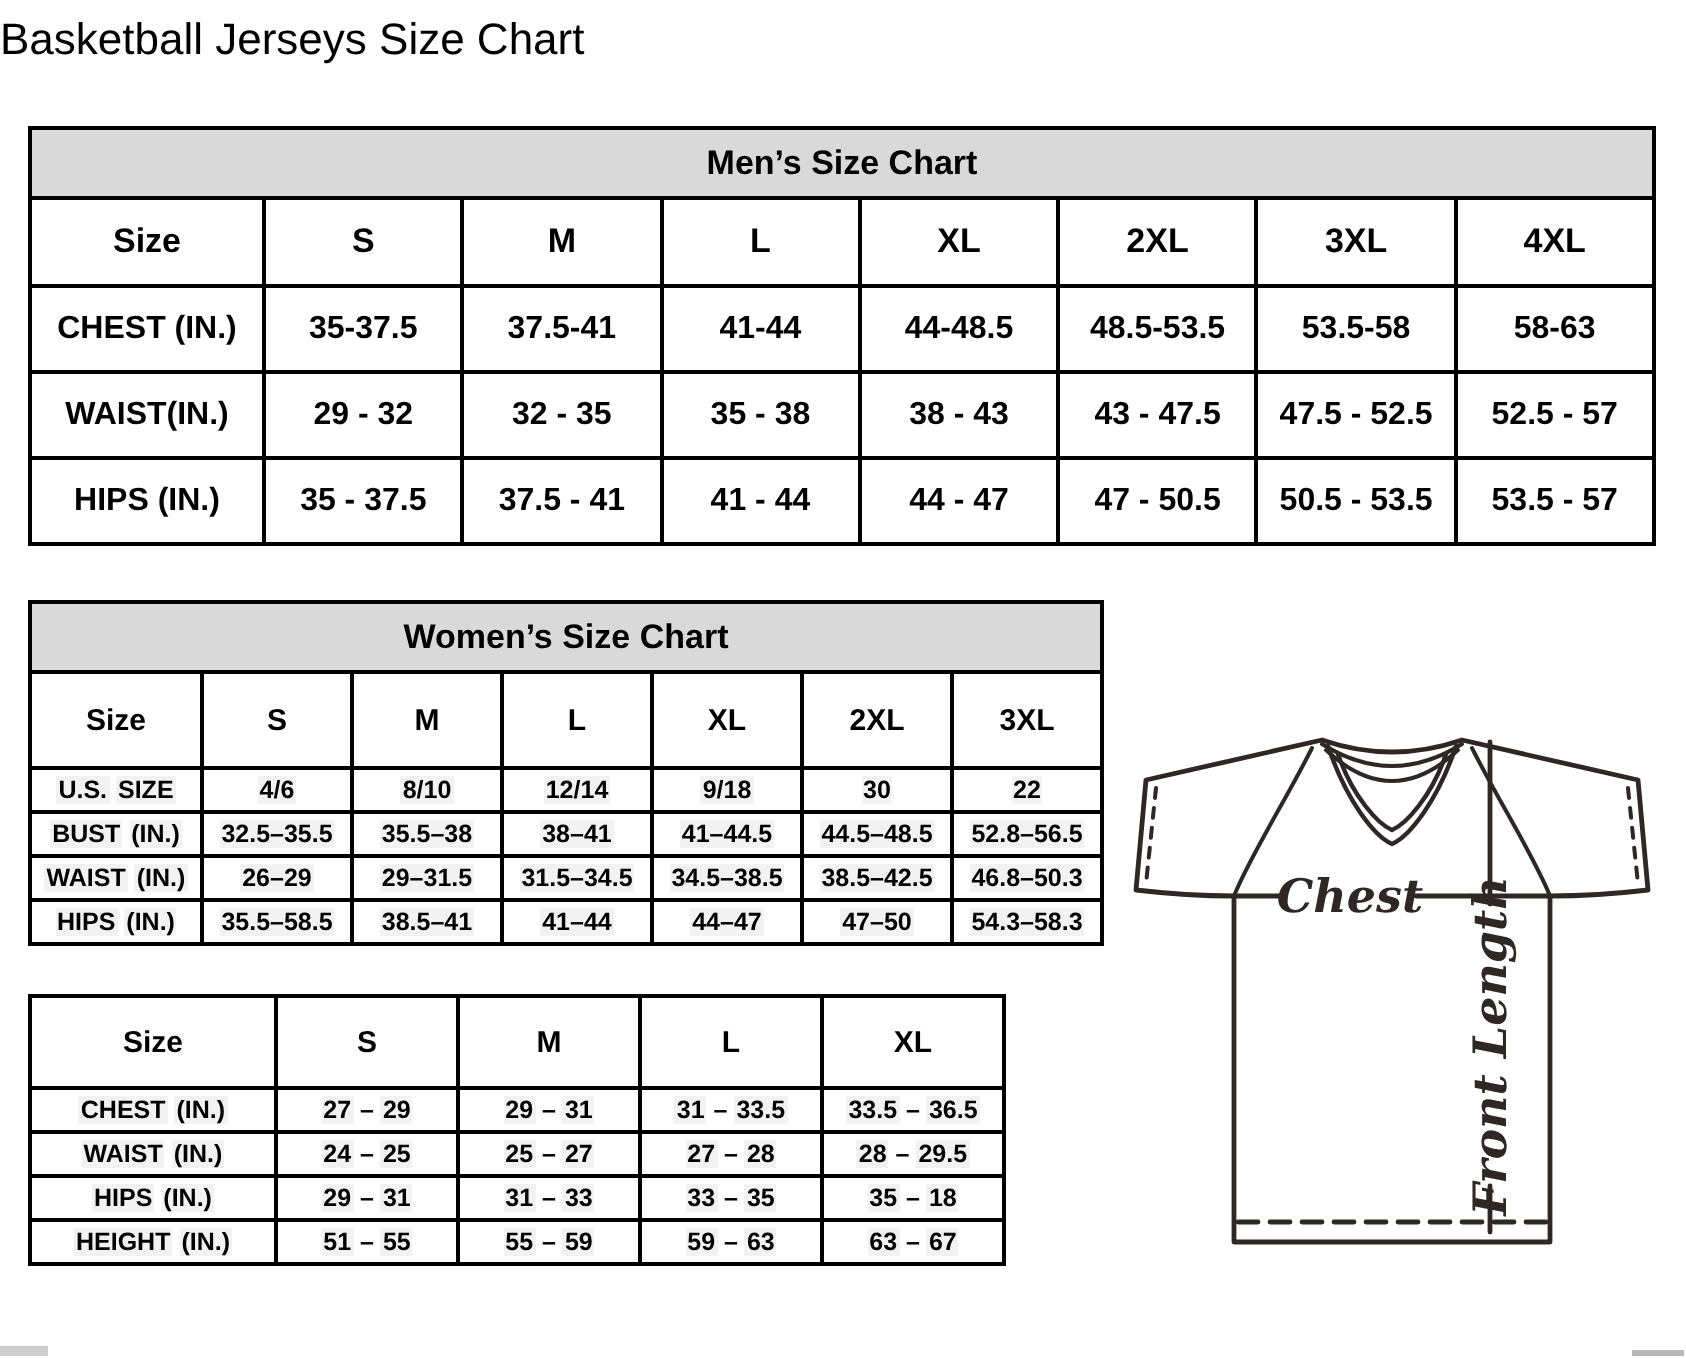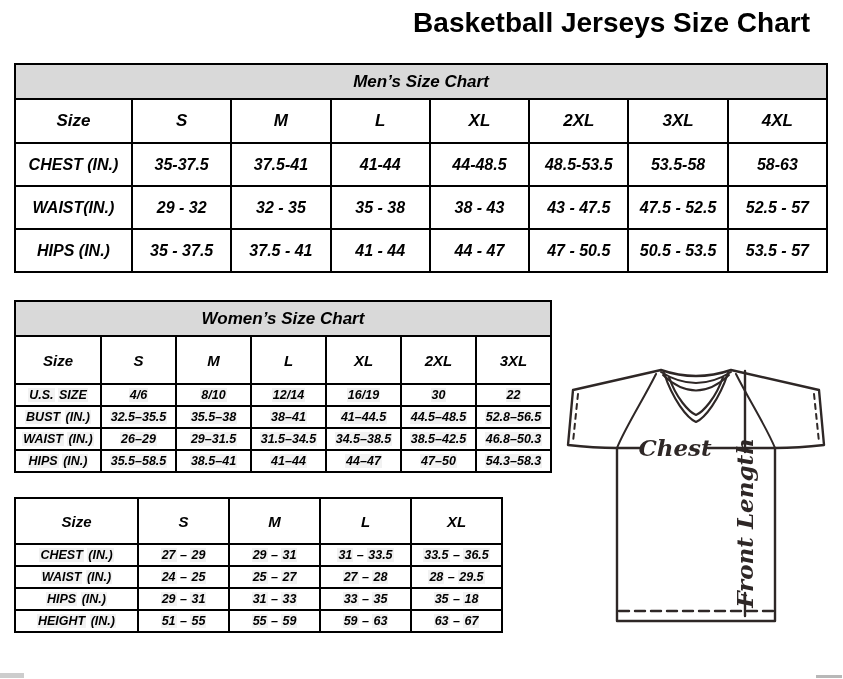--- a/index.html
+++ b/index.html
@@ -1,27 +1,26 @@
 <!DOCTYPE html>
 <html><head>
 <meta charset="utf-8">
 <style>
   html,body { margin:0; padding:0; background:#fff; }
   .canvas {
     position:relative; width:843px; height:679px; background:#ffffff;
     font-family:"Liberation Sans", sans-serif; color:#000; overflow:hidden;
   }
   .page-title {
-    position:absolute; top:7px; left:0; width:810px; text-align:right;
-    font-size:28px; font-weight:bold; letter-spacing:0;
+    position:absolute; top:7px; left:0; width:810px; text-align:left;
+    font-size:22px; font-weight:normal; letter-spacing:0;
   }
   table.sizes {
     position:absolute; border-collapse:collapse; table-layout:fixed;
     background:#fff;
-    font-style:italic;
   }
   table.sizes th, table.sizes td {
     border:2px solid #000; text-align:center; vertical-align:middle;
     padding:0; font-weight:bold; overflow:hidden; white-space:nowrap;
   }
   th.band { background:#d9d9d9; font-size:17px; }
   .men  th.band { height:33px; }
   .men  tr.cols th { height:42px; font-size:17px; }
   .men  td { height:41px; font-size:16px; }
   .women th.band { height:33px; }
@@ -113,21 +112,21 @@
           <th>2XL</th>
           <th>3XL</th>
         </tr>
     </thead>
     <tbody>
         <tr>
           <td><span class="hl">U.S.</span> <span class="hl">SIZE</span></td>
           <td><span class="hl">4/6</span></td>
           <td><span class="hl">8/10</span></td>
           <td><span class="hl">12/14</span></td>
-          <td><span class="hl">16/19</span></td>
+          <td><span class="hl">9/18</span></td>
           <td><span class="hl">30</span></td>
           <td><span class="hl">22</span></td>
         </tr>
         <tr>
           <td><span class="hl">BUST</span> <span class="hl">(IN.)</span></td>
           <td><span class="hl">32.5–35.5</span></td>
           <td><span class="hl">35.5–38</span></td>
           <td><span class="hl">38–41</span></td>
           <td><span class="hl">41–44.5</span></td>
           <td><span class="hl">44.5–48.5</span></td>

